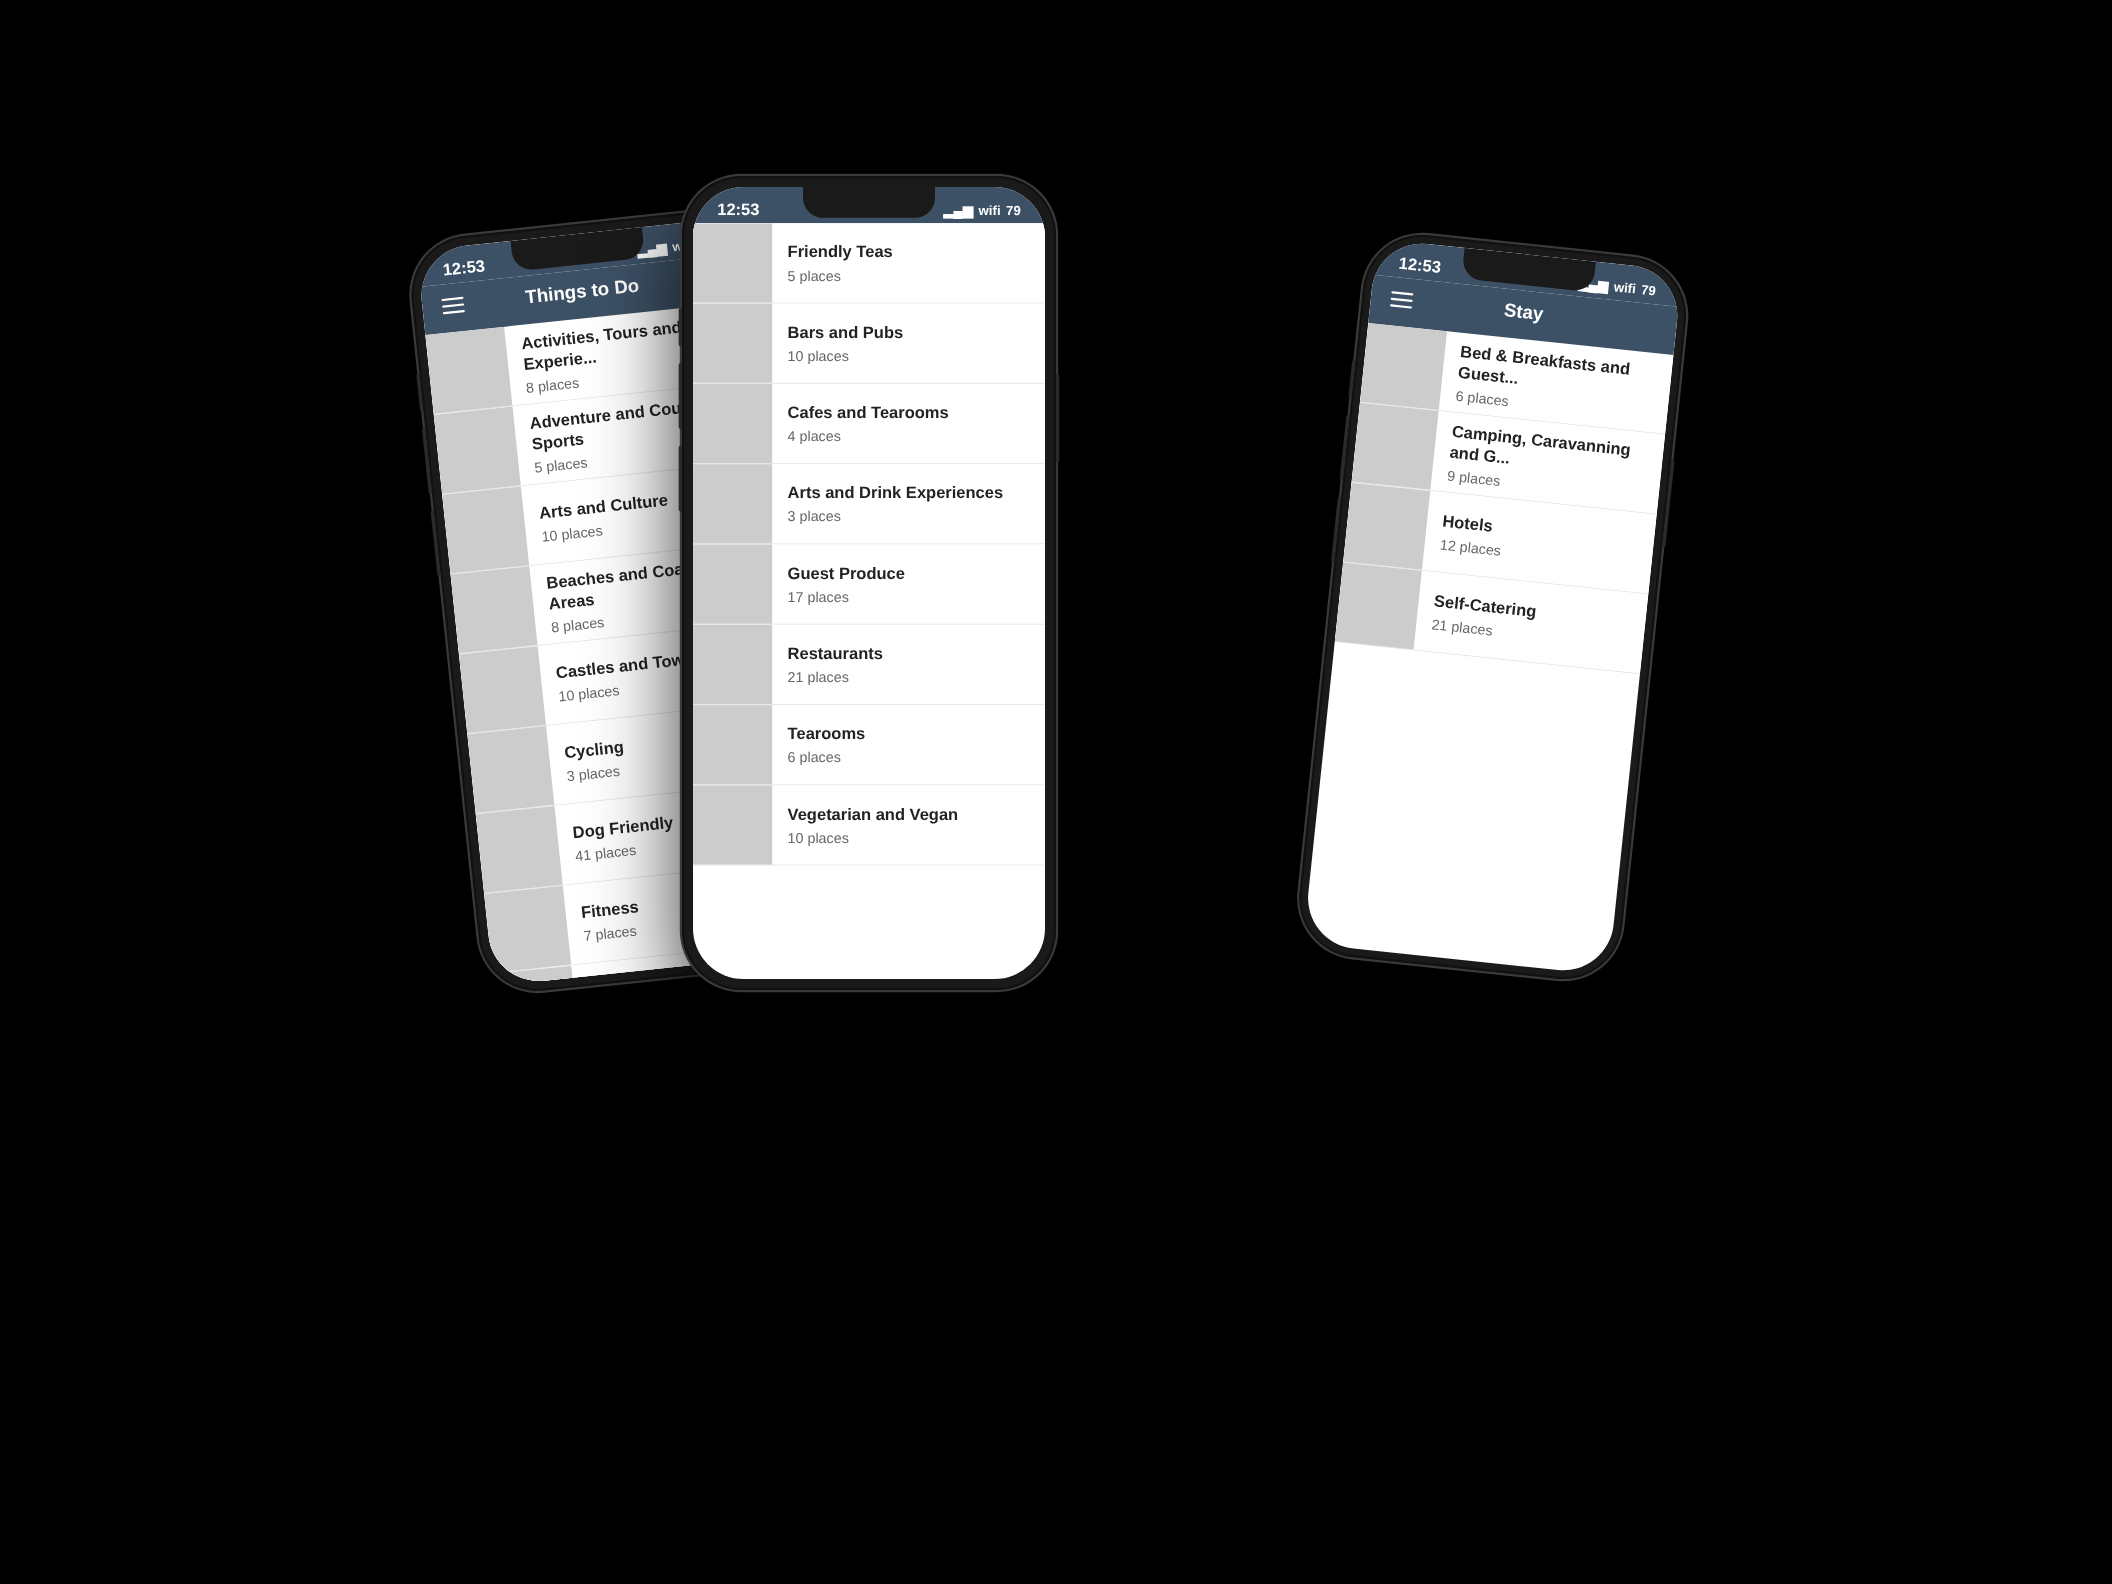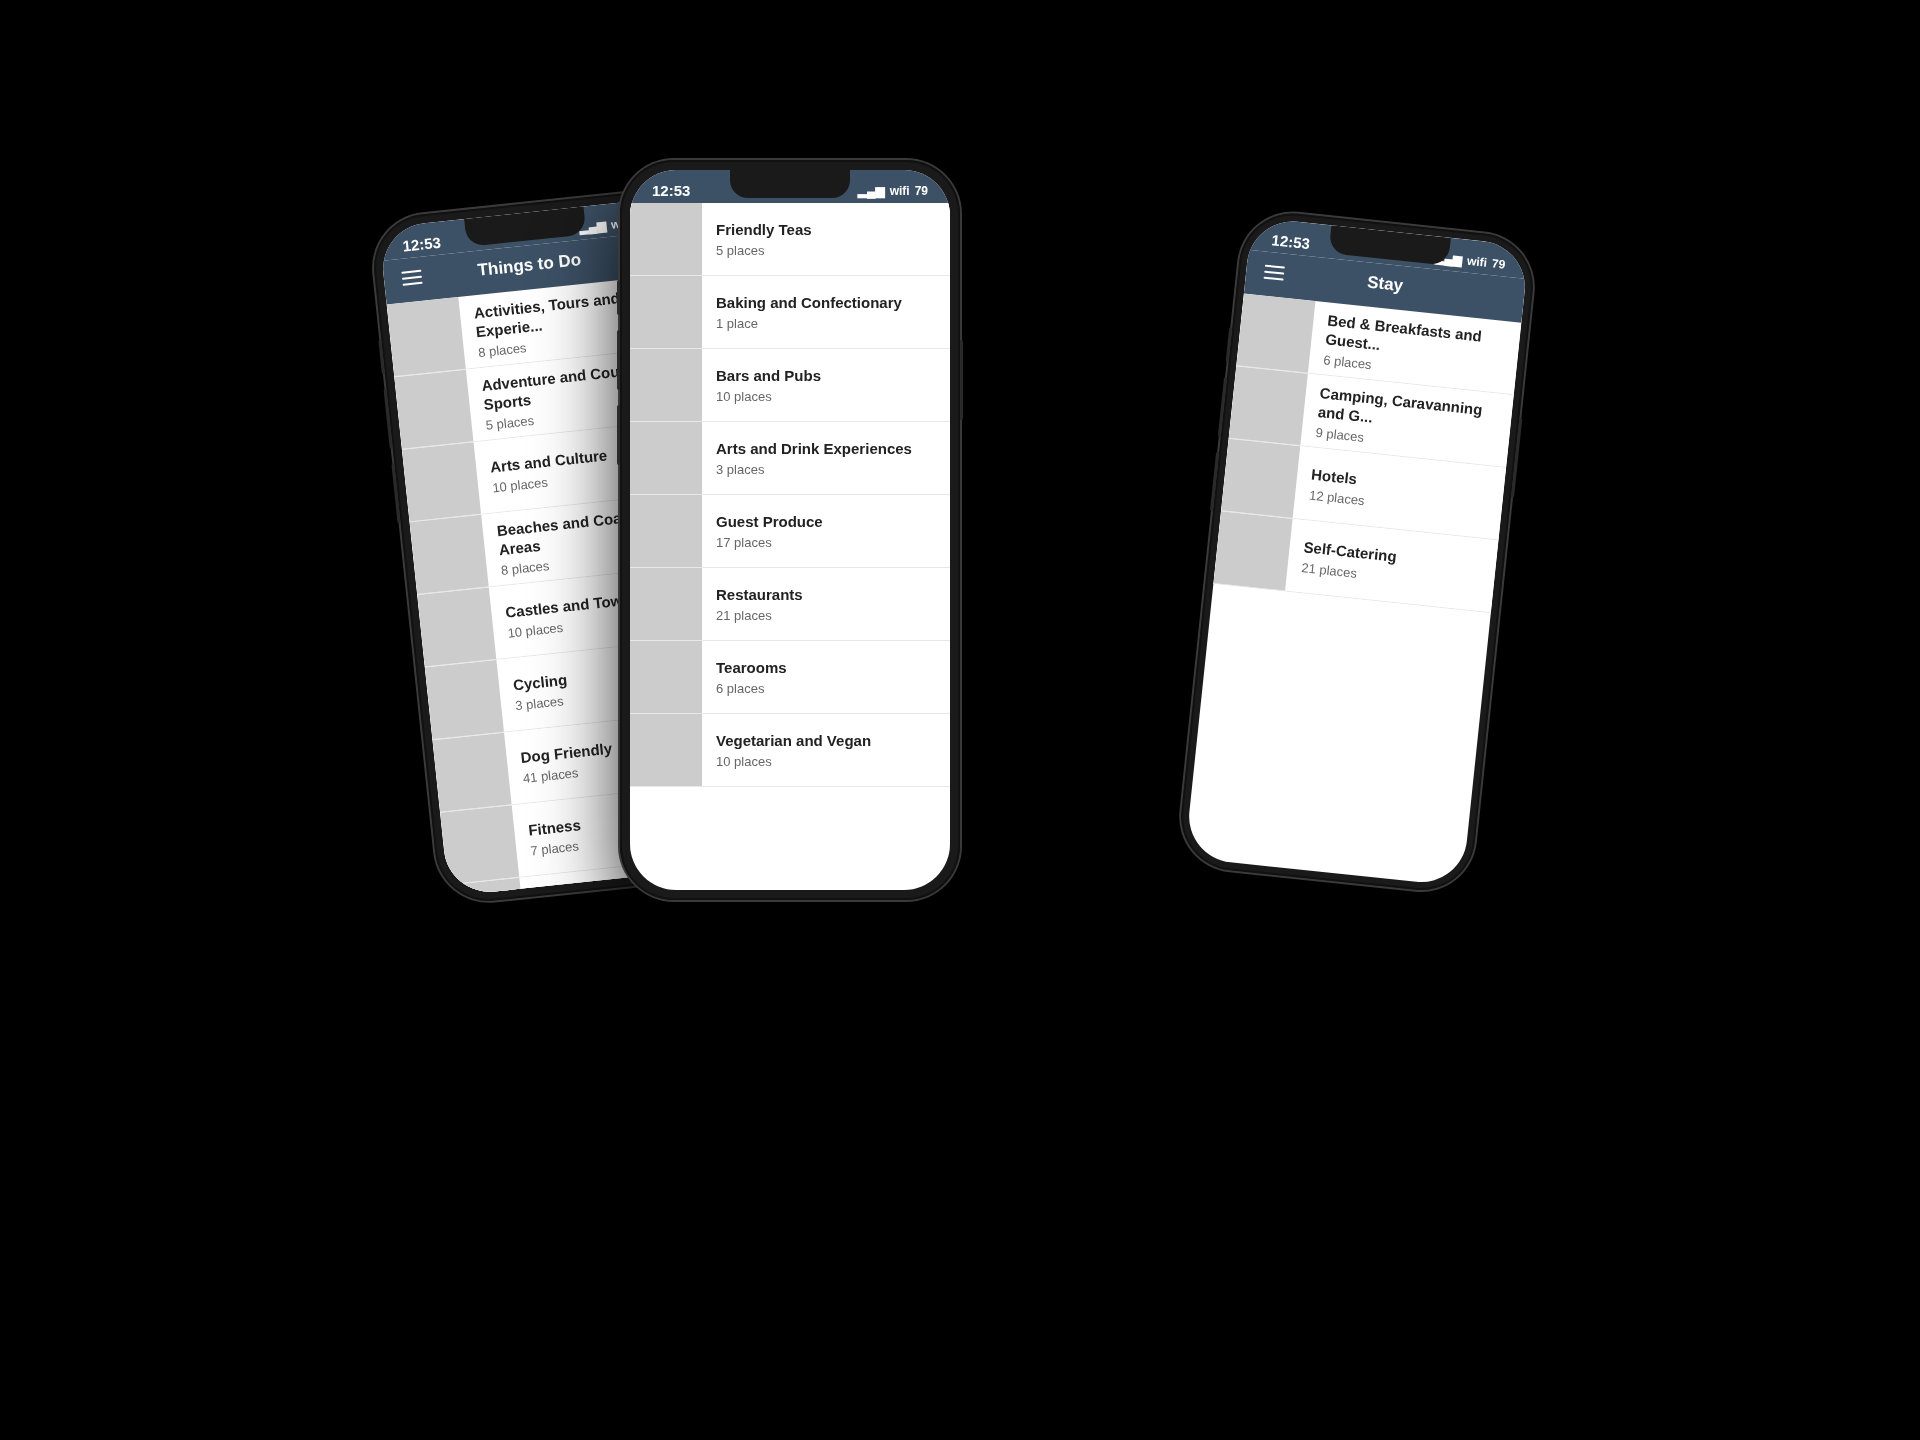--- a/index.html
+++ b/index.html
@@ -397,31 +397,31 @@
       </div>
       <div class="screen-content" id="list-center">
           <div class="list-item">
             <div class="thumb thumb-afternoon" style="height: 72px; width: 72px;"></div>
             <div class="item-text">
               <div class="item-name">Friendly Teas</div>
               <div class="item-count">5 places</div>
             </div>
           </div>
           <div class="list-item">
-            <div class="thumb thumb-baking" style="height: 72px; width: 72px;"></div>
-            <div class="item-text">
-              <div class="item-name">Baking and Confectionary</div>
-              <div class="item-count">1 place</div>
-            </div>
-          </div>
-          <div class="list-item">
             <div class="thumb thumb-bars" style="height: 72px; width: 72px;"></div>
             <div class="item-text">
               <div class="item-name">Bars and Pubs</div>
               <div class="item-count">10 places</div>
+            </div>
+          </div>
+          <div class="list-item">
+            <div class="thumb thumb-cafes" style="height: 72px; width: 72px;"></div>
+            <div class="item-text">
+              <div class="item-name">Cafes and Tearooms</div>
+              <div class="item-count">4 places</div>
             </div>
           </div>
           <div class="list-item">
             <div class="thumb thumb-food-exp" style="height: 72px; width: 72px;"></div>
             <div class="item-text">
               <div class="item-name">Arts and Drink Experiences</div>
               <div class="item-count">3 places</div>
             </div>
           </div>
           <div class="list-item">

